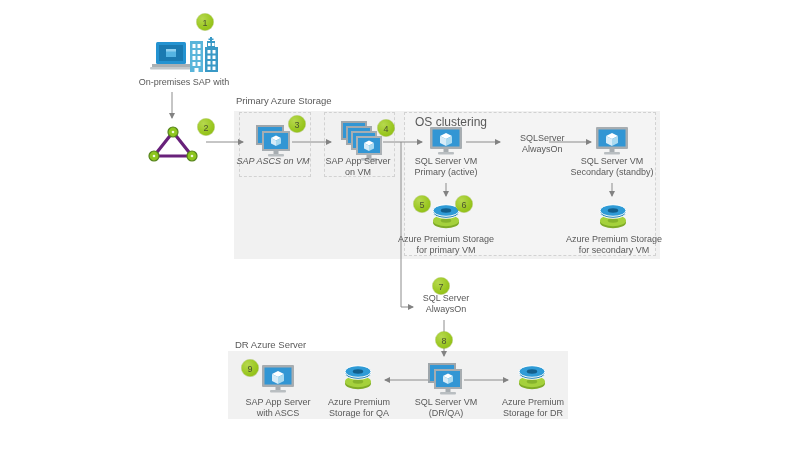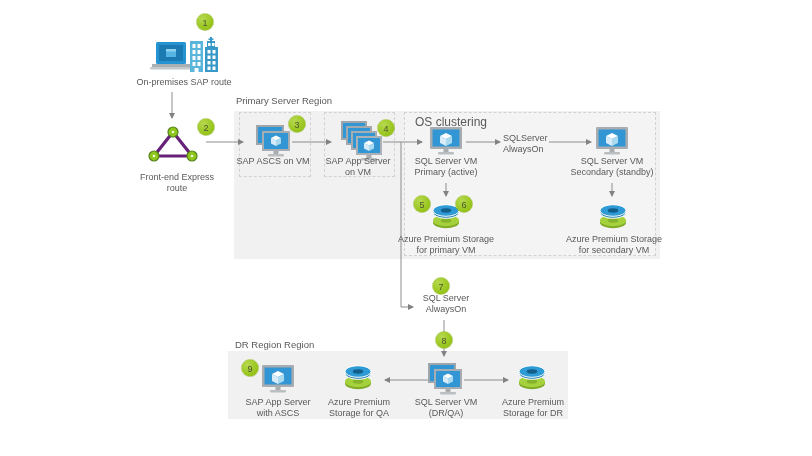--- a/index.html
+++ b/index.html
@@ -23,23 +23,23 @@
 
 <div class="canvas">
 
   <div class="region" style="left:234px;top:111px;width:426px;height:148px;"></div>
   <div class="region" style="left:228px;top:351px;width:340px;height:68px;"></div>
 
   <div class="dashed" style="left:239px;top:112px;width:70px;height:63px;"></div>
   <div class="dashed" style="left:324px;top:112px;width:69px;height:63px;"></div>
   <div class="dashed" style="left:404px;top:112px;width:250px;height:142px;background:#f4f4f4;"></div>
 
-  <div class="region-label" style="left:236px;top:95px;">Primary Server Region</div>
+  <div class="region-label" style="left:236px;top:95px;">Primary Azure Storage</div>
   <div class="region-label" style="left:415px;top:115px;font-size:12px;">OS clustering</div>
-  <div class="region-label" style="left:235px;top:339px;">DR Region Region</div>
+  <div class="region-label" style="left:235px;top:339px;">DR Azure Server</div>
 
   <svg class="overlay" width="812" height="456">
     <defs>
       <marker id="arr" markerWidth="7" markerHeight="7" refX="5" refY="3" orient="auto">
         <path d="M0,0 L6,3 L0,6 Z" fill="#828282"></path>
       </marker>
     </defs>
     <g stroke="#8c8c8c" stroke-width="1" fill="none">
       <path d="M172,92 V118" marker-end="url(#arr)"></path>
       <path d="M206,142 H243" marker-end="url(#arr)"></path>
@@ -242,29 +242,27 @@
   <div class="badge" style="left:205px;top:22px;">1</div>
   <div class="badge" style="left:206px;top:127px;">2</div>
   <div class="badge" style="left:297px;top:124px;">3</div>
   <div class="badge" style="left:386px;top:128px;">4</div>
   <div class="badge" style="left:422px;top:204px;">5</div>
   <div class="badge" style="left:464px;top:204px;">6</div>
   <div class="badge" style="left:441px;top:286px;">7</div>
   <div class="badge" style="left:444px;top:340px;">8</div>
   <div class="badge" style="left:250px;top:368px;">9</div>
 
-  <div class="nlabel" style="left:184px;top:77px;">On-premises SAP route</div>
-  <div class="nlabel" style="left:177px;top:172px;">Front-end Express
-route</div>
-  <div class="nlabel" style="left:273px;top:156px;">SAP ASCS on VM</div>
+  <div class="nlabel" style="left:184px;top:77px;">On-premises SAP with</div>
+  <div class="nlabel" style="left:273px;top:156px;font-style:italic;">SAP ASCS on VM</div>
   <div class="nlabel" style="left:358px;top:156px;">SAP App Server
 on VM</div>
   <div class="nlabel" style="left:446px;top:156px;">SQL Server VM
 Primary (active)</div>
-  <div class="nlabel-left" style="left:503px;top:133px;">SQLServer
+  <div class="nlabel-left" style="left:520px;top:133px;text-align:center;">SQLServer
 AlwaysOn</div>
   <div class="nlabel" style="left:612px;top:156px;">SQL Server VM
 Secondary (standby)</div>
   <div class="nlabel" style="left:446px;top:234px;">Azure Premium Storage
 for primary VM</div>
   <div class="nlabel" style="left:614px;top:234px;">Azure Premium Storage
 for secondary VM</div>
   <div class="nlabel" style="left:446px;top:293px;">SQL Server
 AlwaysOn</div>
   <div class="nlabel" style="left:278px;top:397px;">SAP App Server

